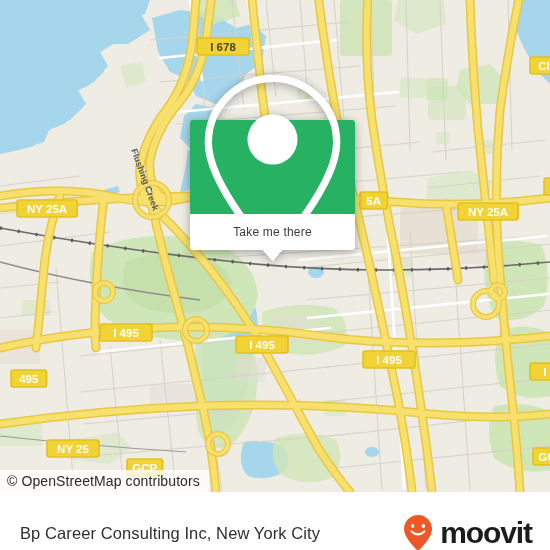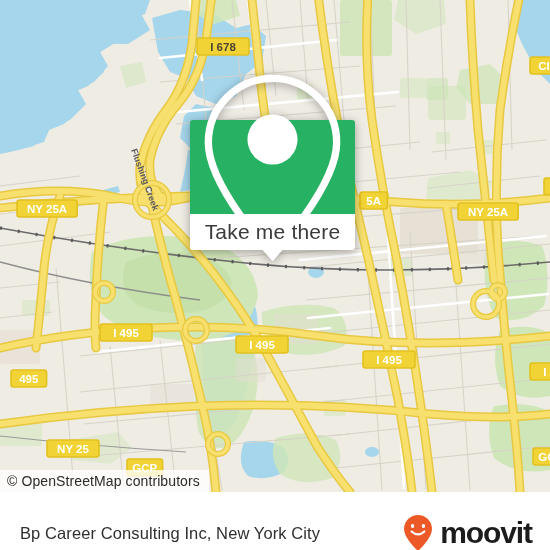--- a/index.html
+++ b/index.html
@@ -40,21 +40,21 @@
     background:#27b263;
     border-radius:3px 3px 0 0;
     display:flex;align-items:center;justify-content:center;
   }
   .popup-head svg{display:block;}
   .popup-body{
     background:#ffffff;
     border-radius:0 0 3px 3px;
     height:36px;
     display:flex;align-items:center;justify-content:center;
-    font-size:21px;color:#3b3b3b;
+    font-size:12px;color:#3b3b3b;
     letter-spacing:.2px;
   }
   .popup-tail{
     position:absolute;left:50%;margin-left:-9px;top:130px;
     width:0;height:0;
     border-left:9px solid transparent;
     border-right:9px solid transparent;
     border-top:11px solid #ffffff;
   }
 

